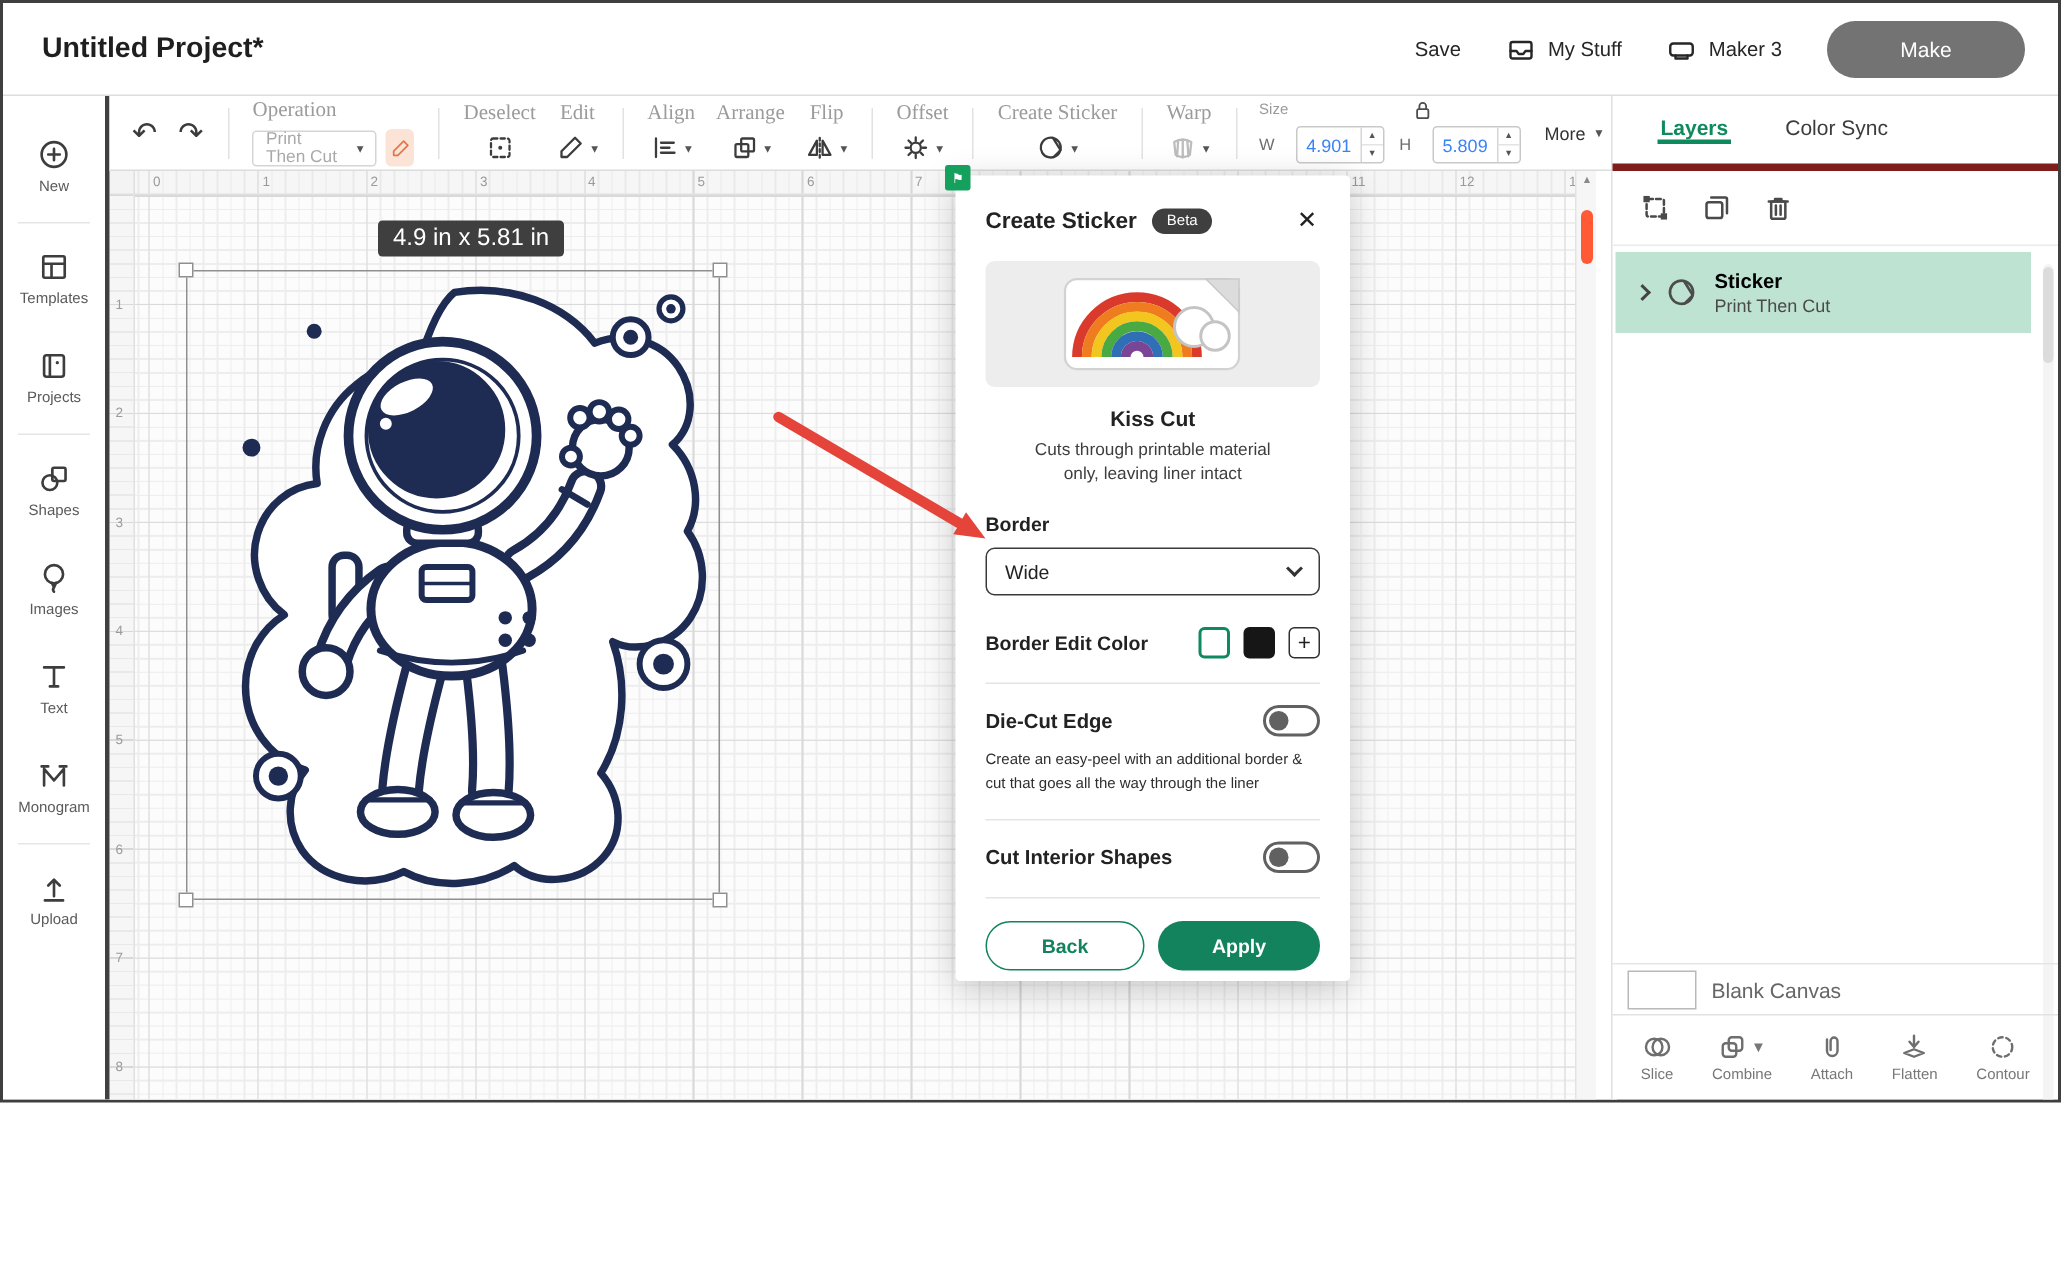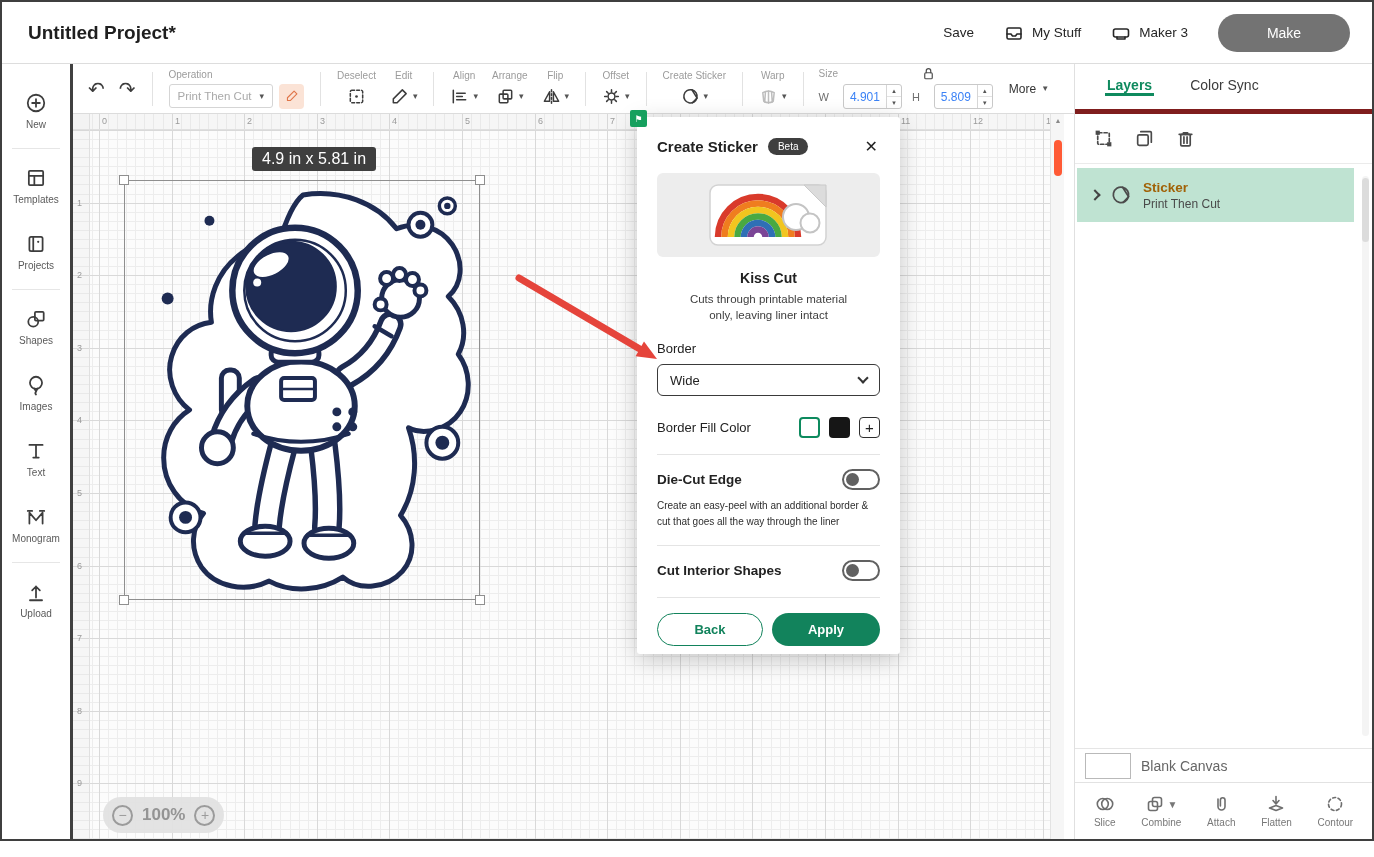--- a/index.html
+++ b/index.html
@@ -1,17 +1,17 @@
 <!DOCTYPE html>
 <html><head>
 <meta charset="utf-8">
 <style>
   * { box-sizing: border-box; margin: 0; padding: 0; }
   body { font-family: "Liberation Sans", sans-serif; background: #ffffff; }
-  #app { position: relative; width: 1374px; height: 841px; background: #fff; border: 2px solid #3f3f3f; overflow: hidden; }
+  #app { position: relative; width: 1374px; height: 735px; background: #fff; border: 2px solid #3f3f3f; overflow: hidden; }
 
   
   #header { position: absolute; left: 0; top: 0; width: 100%; height: 62px; background: #fff; border-bottom: 1px solid #ddd; display: flex; align-items: center; padding: 0 22px 0 26px; z-index: 30; }
   .h-title { font-size: 19px; font-weight: 700; color: #1f1f1f; }
   .h-right { margin-left: auto; display: flex; align-items: center; gap: 30px; }
   .h-link { display: flex; align-items: center; gap: 8px; font-size: 13.5px; color: #262626; cursor: pointer; }
   .h-link svg { width: 20px; height: 20px; }
   .make-btn { width: 132px; height: 38px; border-radius: 19px; background: #737373; color: #fff; border: none; font-size: 14px; font-weight: 400; font-family: inherit; cursor: pointer; }
 
   
@@ -19,21 +19,21 @@
   .side-item { height: 66px; display: flex; flex-direction: column; align-items: center; justify-content: center; gap: 5px; cursor: pointer; color: #3d3d3d; }
   .side-item span { font-size: 10px; color: #5a5a5a; }
   .side-item svg { width: 22px; height: 22px; }
   .side-sep { height: 1px; background: #e6e6e6; margin: 4px 10px; }
 
   
   #toolbar { position: absolute; left: 71px; top: 62px; width: 1005px; height: 50px; background: #fff; border-bottom: 1px solid #dcdcdc; display: flex; align-items: center; padding: 0 8px; z-index: 20; }
   .tb-btn { background: none; border: none; font-size: 20px; color: #3c3c3c; cursor: pointer; padding: 2px 7px; font-family: inherit; }
   .tdiv { width: 1px; height: 34px; background: #e2e2e2; margin: 0 9px; }
   .tgroup { display: flex; flex-direction: column; align-items: center; gap: 4px; padding: 0 7px; cursor: pointer; }
-  .tlabel { font-size: 10px; color: #9b9b9b; white-space: nowrap; }
+  .tlabel { font-size: 14px; color: #9b9b9b; white-space: nowrap; font-family: Liberation Serif, serif; }
   .trow { display: flex; align-items: center; gap: 4px; height: 22px; color: #3c3c3c; }
   .trow svg { width: 19px; height: 19px; }
   .caret { font-size: 9px; color: #555; }
   .disabled-group { color: #b9b9b9; }
   .disabled-group .trow { color: #bdbdbd; }
   .op-select { display: flex; align-items: center; gap: 8px; border: 1px solid #d5d5d5; border-radius: 3px; height: 24px; padding: 0 8px; font-size: 11.5px; color: #a9a9a9; }
   .op-chip { width: 25px; height: 25px; border-radius: 4px; background: #fbe3d6; display: flex; align-items: center; justify-content: center; margin-left: 6px; cursor: pointer; }
   .op-chip svg { width: 14px; height: 14px; color: #e0764a; }
   .size-group { display: flex; flex-direction: column; gap: 3px; padding: 0 6px; }
   .size-lblrow { position: relative; display: flex; font-size: 10px; color: #9b9b9b; height: 13px; }
@@ -87,21 +87,21 @@
   
   #right-panel { position: absolute; right: 0; top: 62px; width: 298px; bottom: 0; background: #fff; border-left: 1px solid #e0e0e0; z-index: 25; }
   #rp-tabs { height: 50px; border-bottom: 5px solid #7f1d1d; display: flex; align-items: center; padding-left: 30px; gap: 34px; }
   .rp-tab { display: flex; align-items: center; font-size: 14px; color: #3c3c3c; cursor: pointer; border-bottom: 3px solid transparent; padding: 0 2px; }
   .rp-tab.active { color: #0f8a5e; font-weight: 700; border-bottom-color: #0f8a5e; }
   #rp-icons { height: 50px; border-bottom: 1px solid #ebebeb; display: flex; align-items: center; gap: 20px; padding-left: 18px; color: #4a4a4a; }
   #rp-icons svg { width: 21px; height: 21px; cursor: pointer; }
   #layer-row { margin: 4px 18px 0 2px; height: 54px; background: #bfe3d2; display: flex; align-items: center; padding-left: 14px; gap: 11px; cursor: pointer; }
   .chev-right { width: 8px; height: 8px; border-right: 2px solid #444; border-bottom: 2px solid #444; transform: rotate(-45deg); }
   #layer-row svg { width: 22px; height: 22px; color: #4c4c4c; }
-  .layer-name { font-size: 13.5px; font-weight: 700; color: #a16207; }
+  .layer-name { font-size: 13.5px; font-weight: 700; color: #000000; }
   .layer-type { font-size: 12px; color: #4a4a4a; margin-top: 2px; }
   #rp-scroll { position: absolute; right: 3px; top: 112px; width: 7px; height: 560px; background: #f4f4f4; border-radius: 4px; }
   #rp-scroll-thumb { position: absolute; left: 0; top: 2px; width: 7px; height: 64px; background: #dcdcdc; border-radius: 4px; cursor: pointer; }
   #blank-row { position: absolute; left: 0; right: 0; bottom: 57px; height: 34px; border-top: 1px solid #e5e5e5; display: flex; align-items: center; padding-left: 10px; gap: 10px; }
   #blank-swatch { width: 46px; height: 26px; background: #fff; border: 1px solid #b9b9b9; cursor: pointer; }
   #blank-label { font-size: 14px; color: #666; }
   #rp-tools { position: absolute; left: 0; right: 0; bottom: 0; height: 57px; border-top: 1px solid #e2e2e2; display: flex; align-items: center; justify-content: space-around; padding: 0 6px; }
   .rp-tool { display: flex; flex-direction: column; align-items: center; gap: 3px; color: #6e6e6e; cursor: pointer; }
   .rp-tool svg { width: 20px; height: 20px; }
   .rp-tool span { font-size: 10px; color: #777; }
@@ -110,21 +110,21 @@
   
   #sticker-modal { position: absolute; left: 635px; top: 115px; width: 263px; height: 537px; background: #fff; border-radius: 3px; box-shadow: 0 6px 24px rgba(0,0,0,.22); z-index: 50; padding: 18px 20px 16px 20px; }
   #beta-flag { position: absolute; left: -7px; top: -7px; width: 17px; height: 17px; background: #16a05e; border-radius: 2px; color: #fff; font-size: 9px; display: flex; align-items: center; justify-content: center; }
   .sm-header { display: flex; align-items: center; }
   .sm-title { font-size: 15px; font-weight: 700; color: #222; }
   .beta-pill { margin-left: 10px; background: #3f3f3f; color: #fff; font-size: 10px; padding: 3px 10px; border-radius: 10px; }
   .sm-close { margin-left: auto; background: none; border: none; font-size: 16px; color: #222; cursor: pointer; font-family: inherit; padding: 2px; }
   .sm-preview { margin-top: 15px; height: 84px; background: #ededed; border-radius: 6px; display: flex; align-items: center; justify-content: center; }
   .sm-kisscut { text-align: center; font-size: 14px; font-weight: 700; color: #222; margin-top: 13px; }
   .sm-desc { text-align: center; font-size: 11.5px; color: #3e3e3e; line-height: 1.4; margin-top: 5px; }
-  .sm-sec-label { font-size: 13px; font-weight: 400; color: #222; margin-top: 18px; }
+  .sm-sec-label { font-size: 13px; font-weight: 700; color: #222; margin-top: 18px; }
   .sm-select { margin-top: 8px; height: 32px; border: 1.5px solid #3a3a3a; border-radius: 6px; display: flex; align-items: center; padding: 0 12px; font-size: 13px; color: #222; cursor: pointer; }
   .chev-down { width: 8px; height: 8px; border-right: 2px solid #333; border-bottom: 2px solid #333; transform: rotate(45deg); margin-left: auto; margin-top: -4px; }
   .sm-fill-row { margin-top: 21px; display: flex; align-items: center; }
   .sm-fill-row .sm-sec-label { margin-top: 0; }
   .swatches { margin-left: auto; display: flex; align-items: center; gap: 9px; }
   .sw-white { width: 21px; height: 21px; border-radius: 4px; background: #fff; border: 2px solid #0d8a5e; cursor: pointer; }
   .sw-black { width: 21px; height: 21px; border-radius: 4px; background: #161616; cursor: pointer; }
   .sw-add { width: 21px; height: 21px; border-radius: 4px; background: #fff; border: 1.5px solid #2f2f2f; color: #222; font-size: 15px; line-height: 1; display: flex; align-items: center; justify-content: center; cursor: pointer; font-family: inherit; }
   .sm-hr { height: 1px; background: #e4e4e4; margin-top: 16px; border: none; }
   .sm-toggle-row { margin-top: 14px; display: flex; align-items: center; }
@@ -611,21 +611,21 @@
       <div>only, leaving liner intact</div>
     </div>
 
     <div class="sm-sec-label">Border</div>
     <div class="sm-select">
       <span>Wide</span>
       <div class="chev-down"></div>
     </div>
 
     <div class="sm-fill-row">
-      <div class="sm-sec-label">Border Fill Color</div>
+      <div class="sm-sec-label">Border Edit Color</div>
       <div class="swatches">
         <div class="sw-white"></div>
         <div class="sw-black"></div>
         <button class="sw-add">+</button>
       </div>
     </div>
 
     <hr class="sm-hr">
 
     <div class="sm-toggle-row">

